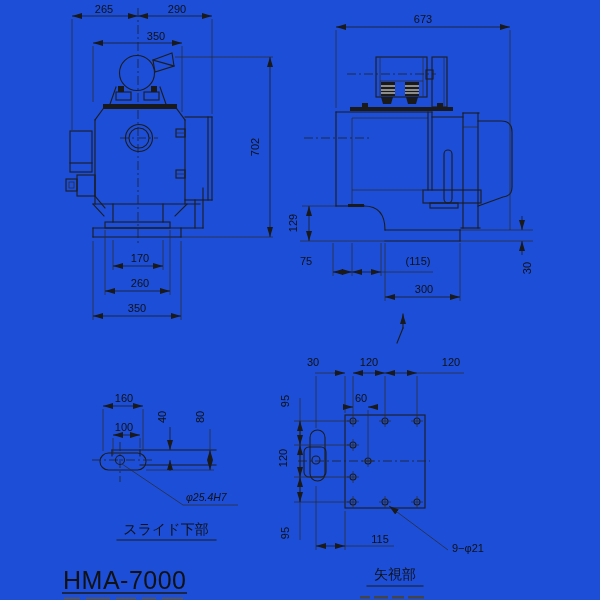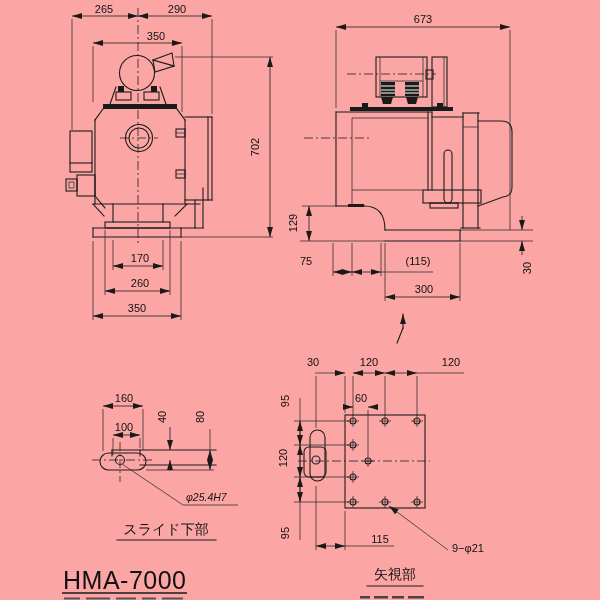--- a/index.html
+++ b/index.html
@@ -1,16 +1,16 @@
 <!DOCTYPE html>
 <html><head>
 <meta charset="utf-8">
 <style>
   html,body{margin:0;padding:0;background:#ffffff;}
-  .stage{position:relative;width:600px;height:600px;background:#fca5a5;overflow:hidden;
+  .stage{position:relative;width:600px;height:600px;background:#1d4ed8;overflow:hidden;
          font-family:"Liberation Sans","DejaVu Sans",sans-serif;}
   svg{display:block}
   .ln{stroke:#1d1d1d;stroke-width:1.1;fill:none;stroke-linecap:square}
   .thin{stroke:#2b2b2b;stroke-width:0.75;fill:none}
   .dim{stroke:#1d1d1d;stroke-width:0.8;fill:none}
   .cl{stroke:#222;stroke-width:0.8;fill:none;stroke-dasharray:9 3 2 3}
   .fillDark{fill:#1a1a1a;stroke:none}
   .whiteln{stroke:#ffffff;stroke-width:1;fill:none}
   text{font-family:"Liberation Sans","DejaVu Sans",sans-serif;font-size:11px;fill:#111;}
   .lbl{font-size:14px;}

